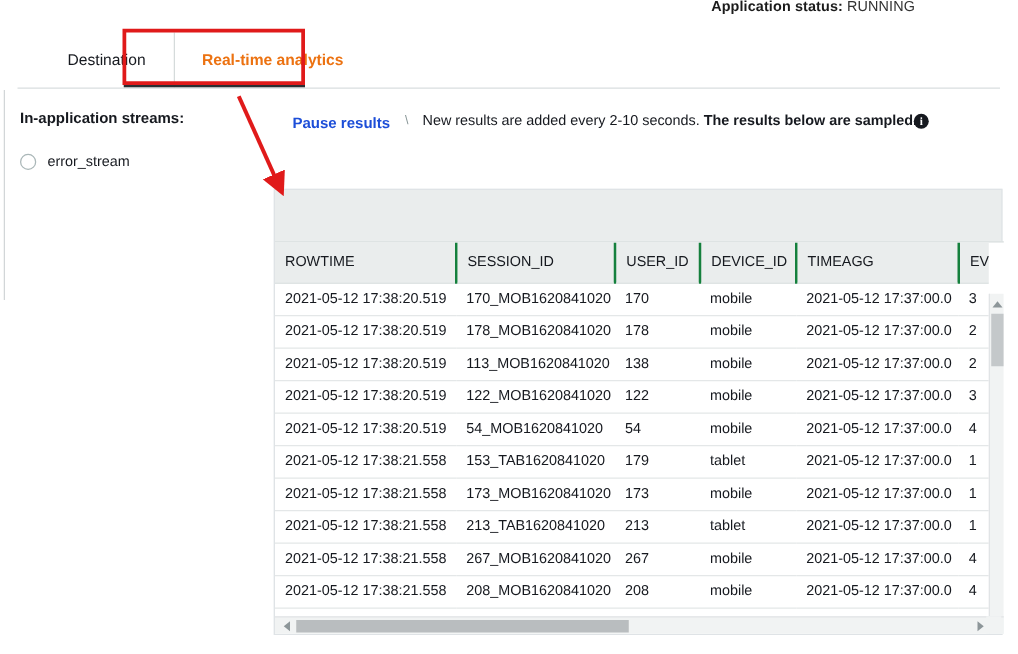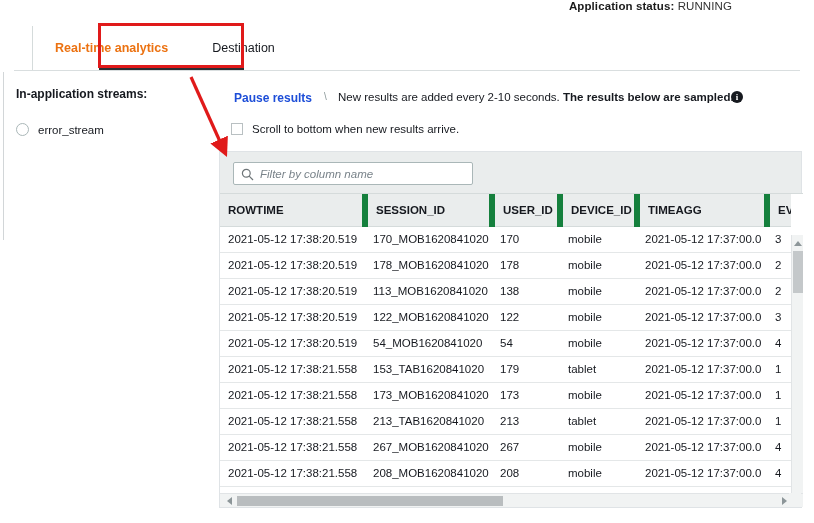--- a/index.html
+++ b/index.html
@@ -133,23 +133,23 @@
   
   .grid-wrap {
     position: absolute; left: 0px; top: 41px; width: 583px; height: 314px;
     background: #fff; border-top: 1px solid #d5dbdb;
     overflow: hidden;
   }
   .grid-scroller { position: absolute; left: 0; top: 0; width: 571px; height: 300px; overflow: hidden; }
   table.grid { border-collapse: collapse; width: 600px; table-layout: fixed; }
   table.grid th {
     background: #eaeded;
-    font-size: 11.5px; font-weight: bold; color: #16191f;
+    font-size: 11.5px; font-weight: normal; color: #16191f;
     text-align: left; padding: 9px 0 9px 8px; height: 32px;
-    border-right: 6px solid #15803d; border-bottom: 1px solid #d5dbdb;
+    border-right: 2px solid #15803d; border-bottom: 1px solid #d5dbdb;
     white-space: nowrap; overflow: hidden;
   }
   table.grid td {
     font-size: 11.5px; color: #16191f;
     padding: 6px 0 6px 8px; height: 26px;
     border-bottom: 1px solid #e4e7e8;
     white-space: nowrap; overflow: hidden;
   }
   col.c-rowtime  { width: 145px; }
   col.c-session  { width: 127px; }
@@ -202,25 +202,25 @@
 
 <div id="root">
 
   <div class="status-line">
     <span class="lbl">Application status:</span>
     <span class="val">RUNNING</span>
   </div>
 
   <div class="tabbar">
     <div class="tabs-inner">
+      <div class="tab">
+        <span>Destination</span>
+      </div>
       <div class="tab sep active">
         <span>Real-time analytics</span>
-      </div>
-      <div class="tab">
-        <span>Destination</span>
       </div>
     </div>
   </div>
   <div class="tab-underline"></div>
   <div class="tabbar-divider"></div>
 
   <div class="left-rule"></div>
   <div class="streams-title">In-application streams:</div>
 
   <div class="radio-row r1">
@@ -228,38 +228,23 @@
     <span class="radio-label">error_stream</span>
   </div>
 
   <div class="pause-link">Pause results</div>
   <div class="caret-sep">\</div>
   <div class="results-note">
     <span>New results are added every 2-10 seconds. </span><b>The results below are sampled.</b>
   </div>
   <div class="info-icon">i</div>
 
-  <div class="scroll-check-row">
-    <span class="checkbox"></span>
-    <span class="scroll-check-label">Scroll to bottom when new results arrive.</span>
-  </div>
 
   <div class="table-panel">
 
-    <div class="filter-zone">
-      <div class="filter-box">
-        <span class="filter-icon">
-          <svg width="13" height="13" viewBox="0 0 13 13">
-            <circle cx="5.3" cy="5.3" r="3.9" fill="none" stroke="#6e7578" stroke-width="1.2"></circle>
-            <line x1="8.2" y1="8.2" x2="12" y2="12" stroke="#6e7578" stroke-width="1.2"></line>
-          </svg>
-        </span>
-        <input class="filter-input" type="text" placeholder="Filter by column name" style="">
-      </div>
-    </div>
 
     <div class="grid-wrap">
       <div class="grid-scroller">
         <table class="grid">
           <colgroup>
             <col class="c-rowtime">
               <col class="c-session">
               <col class="c-user">
             <col class="c-device">
               <col class="c-timeagg">

